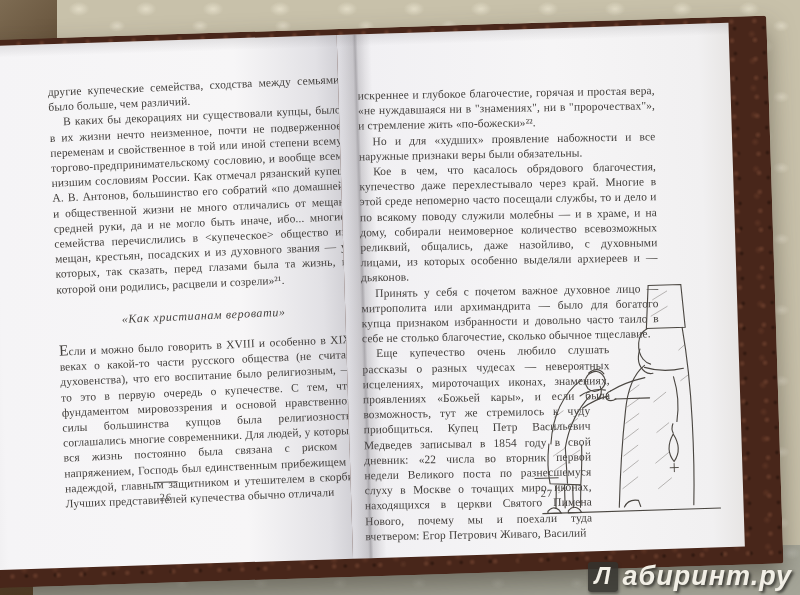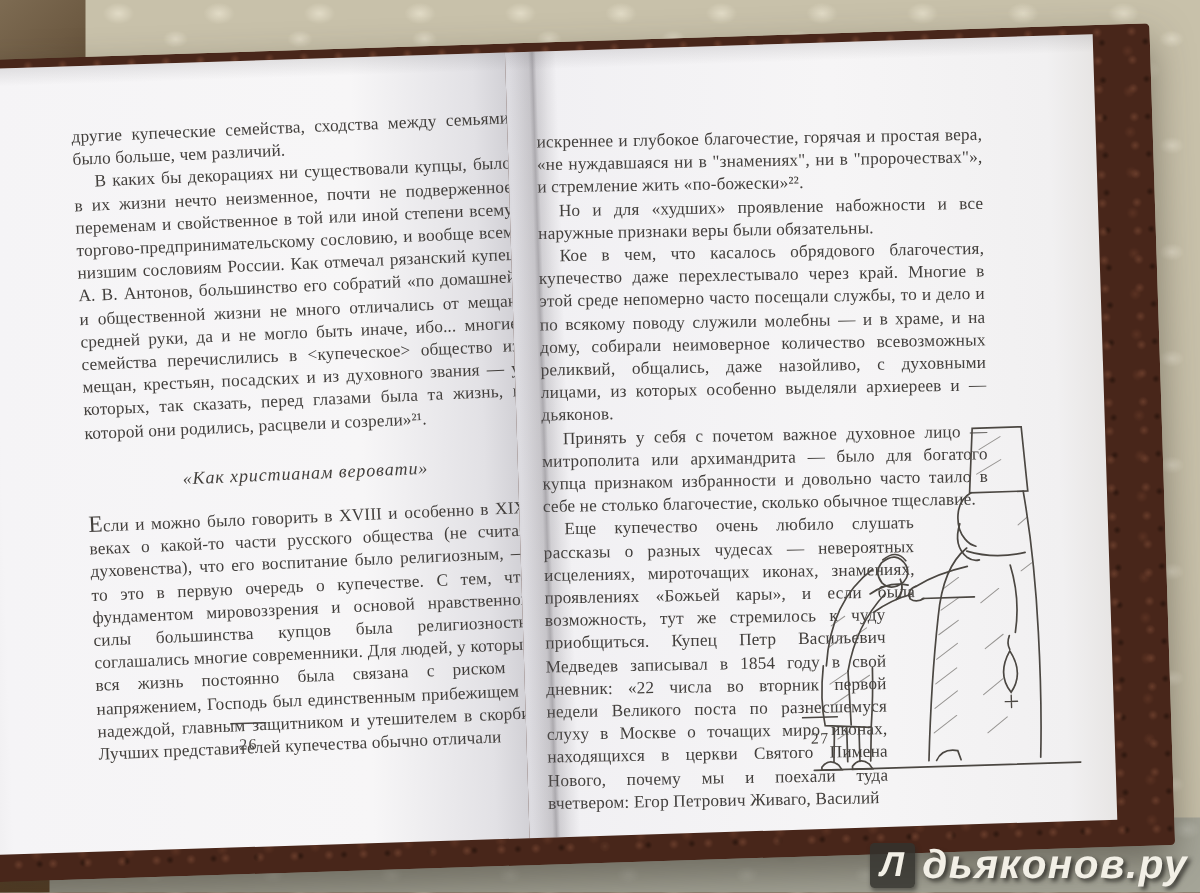--- a/index.html
+++ b/index.html
@@ -191,14 +191,14 @@
         <span class="footer-num">27</span>
       </div>
     </div>
 
   </div>
   <div class="gutter"></div>
 </div>
 
 <div class="watermark">
   <span class="wm-box">Л</span>
-  <span class="wm-text">дьяконов.ру</span>
+  <span class="wm-text">абиринт.ру</span>
 </div>
 
 </body></html>

